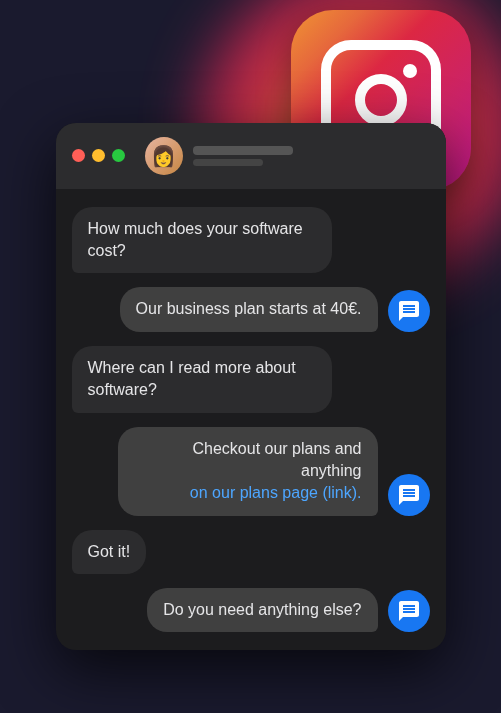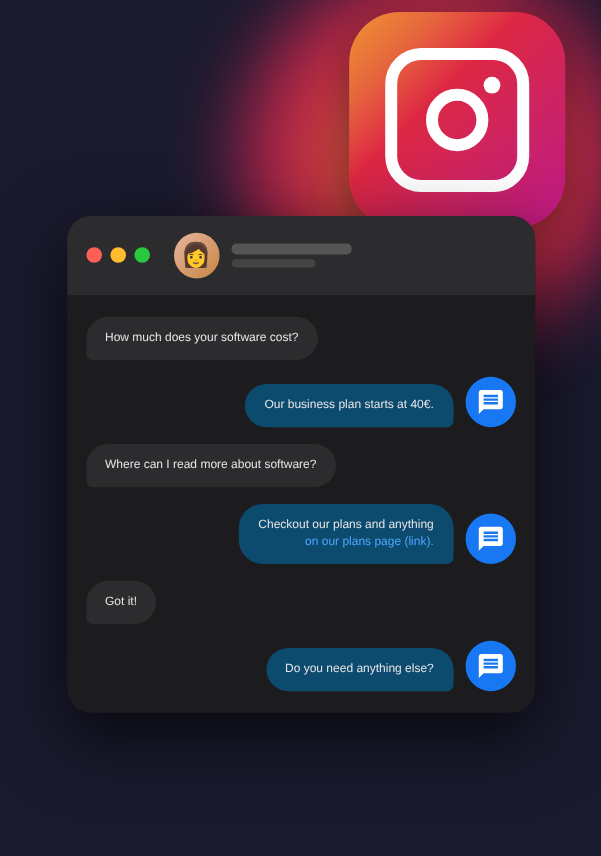--- a/index.html
+++ b/index.html
@@ -172,33 +172,33 @@
     }
 
     .msg-row.bot {
       justify-content: flex-end;
       gap: 10px;
     }
 
     .bubble {
       padding: 11px 16px;
       border-radius: 20px;
-      font-size: 10px;
+      font-size: 16px;
       line-height: 1.4;
       max-width: 260px;
     }
 
     .bubble.user-bubble {
       background: #2c2c2e;
       color: #e5e5e7;
       border-bottom-left-radius: 6px;
     }
 
     .bubble.bot-bubble {
-      background: #0c4a6e;
+      background: #404040;
       color: #e5e5e7;
       border-bottom-right-radius: 6px;
       text-align: right;
     }
 
     .bubble .link-text {
       color: #4da6ff;
     }
 
     .bot-icon {

